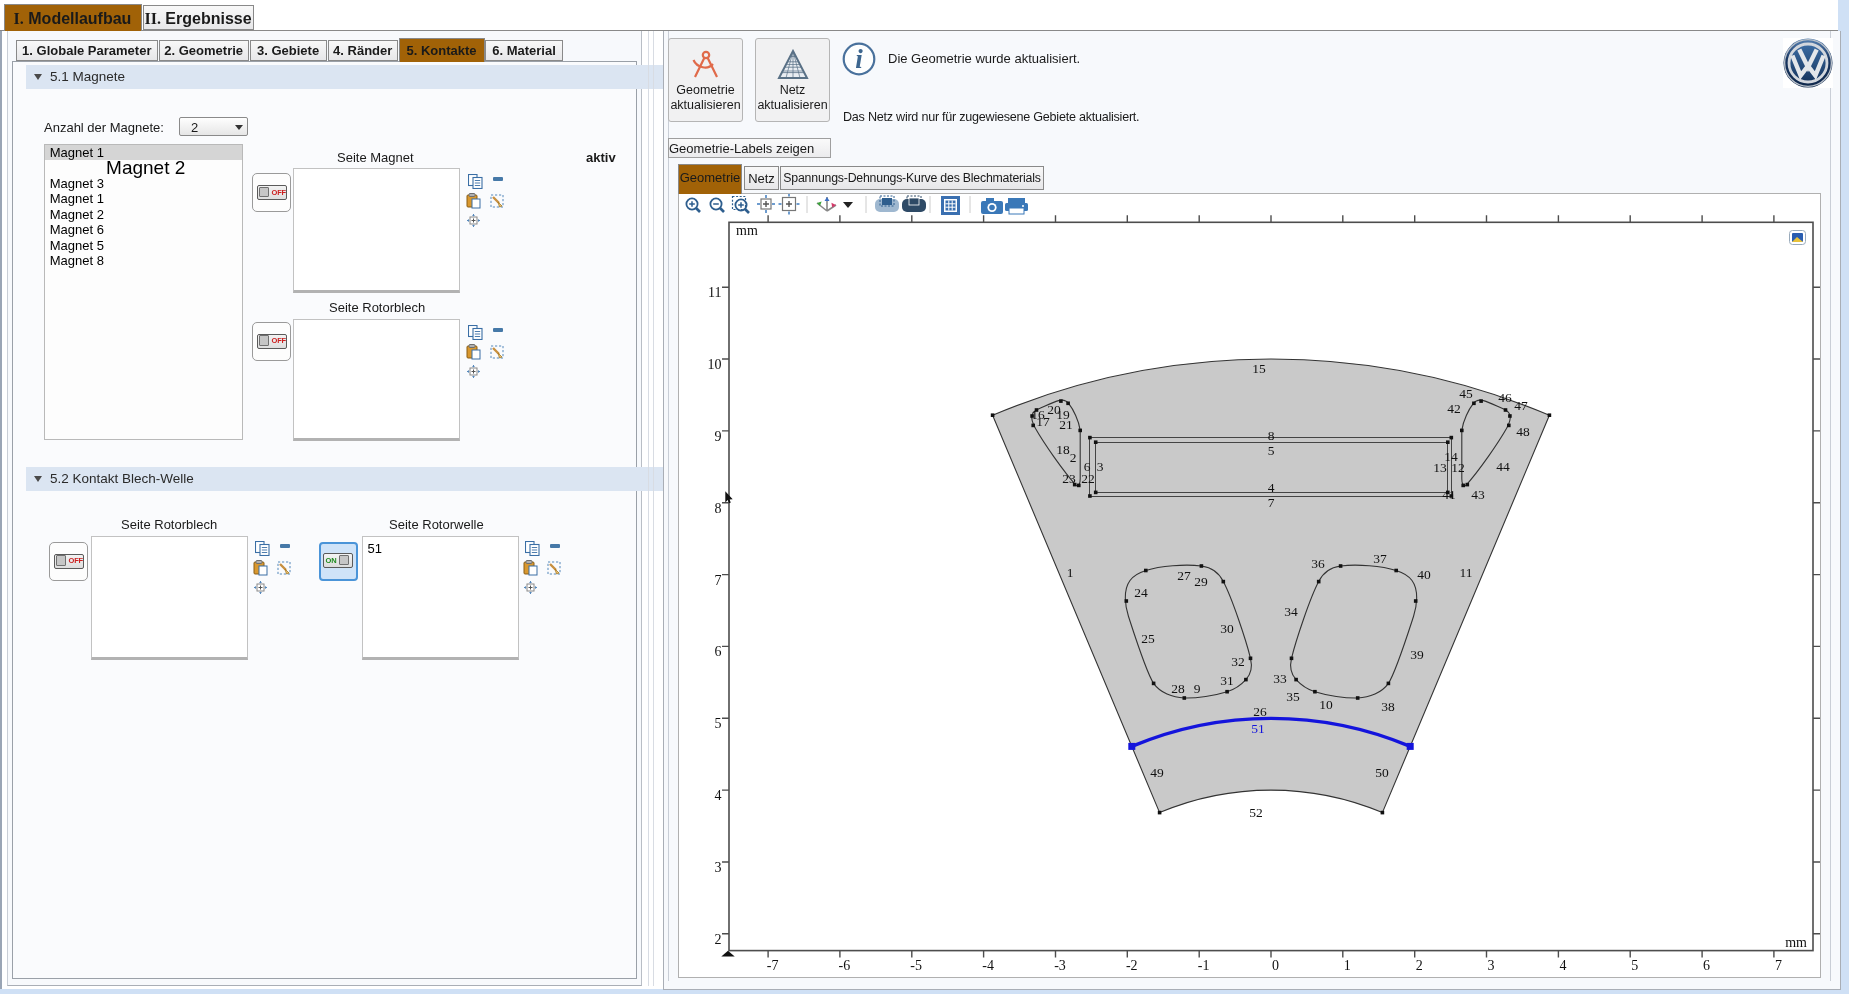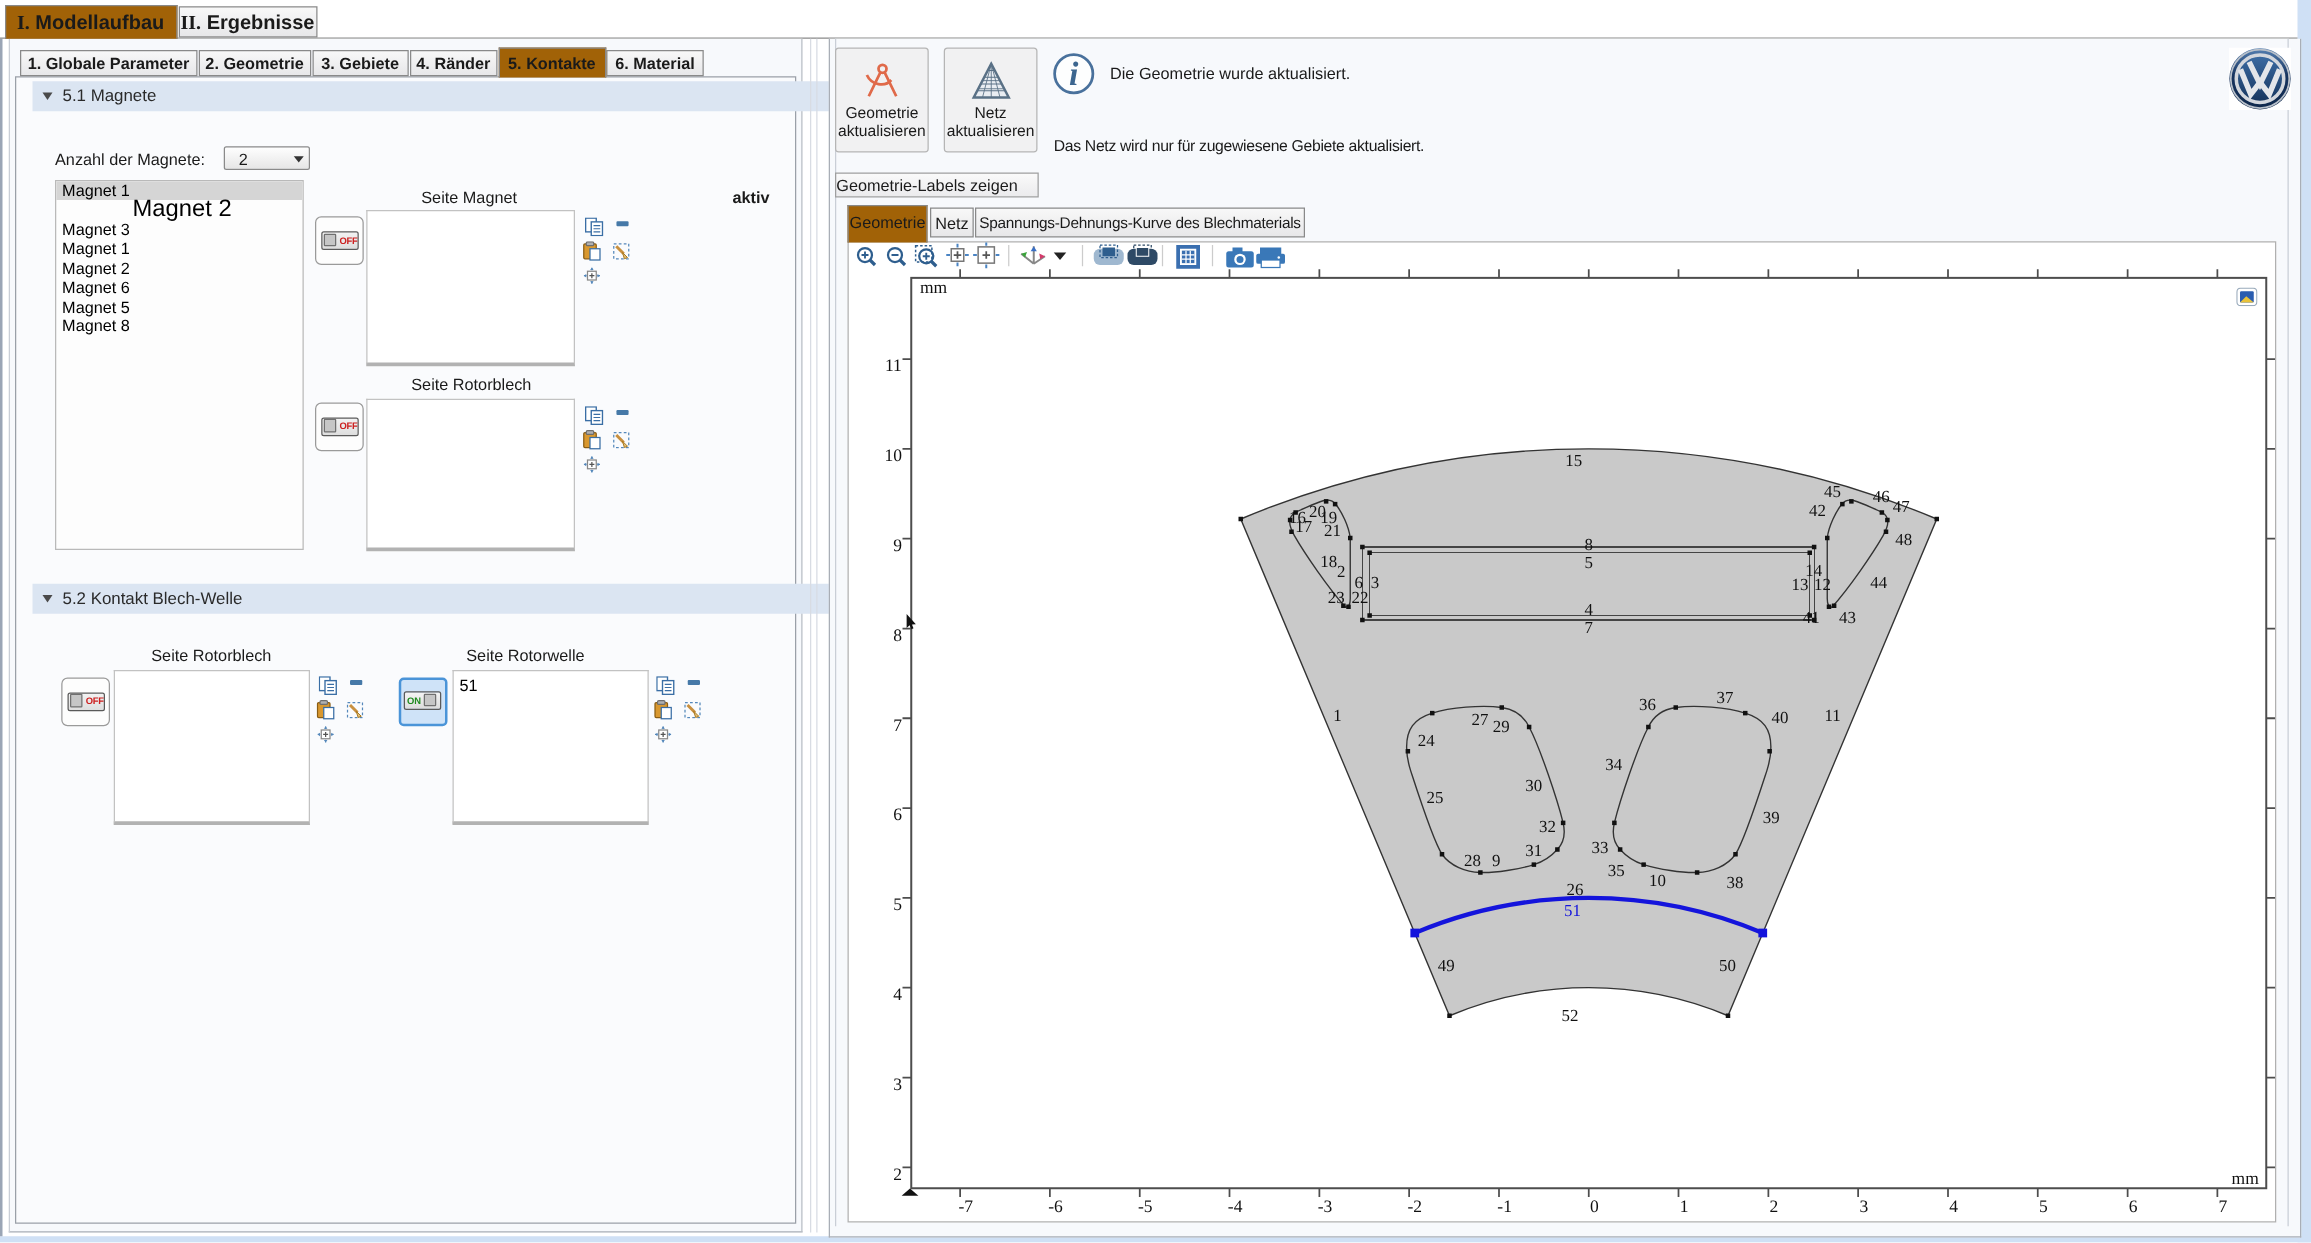--- a/index.html
+++ b/index.html
@@ -97,21 +97,21 @@
     <path d="M8 8 L12 12 L9.5 13 Z" fill="#e4c27a" stroke="#a87820" stroke-width="0.8"></path>
   </svg>
 <svg width="13" height="13" viewBox="0 0 13 13" style="position:absolute;left:467px;top:365px;">
     <rect x="3" y="3" width="7" height="7" fill="#fff" stroke="#888"></rect>
     <path d="M6.5 4.5v4M4.5 6.5h4" stroke="#555"></path>
     <path d="M6.5 0v2.2M6.5 10.8v13M0 6.5h2.2M10.8 6.5H13" stroke="#5588bb"></path>
     <path d="M6.5 0l-1.4 2h2.8zM6.5 13l-1.4-2h2.8zM0 6.5l2-1.4v2.8zM13 6.5l-2-1.4v2.8z" fill="#5588bb"></path>
   </svg>
 <div class="sechead" style="top:467px;"><span class="tri"></span>5.2 Kontakt Blech-Welle</div>
 <div class="lbl" style="left:121px;top:517px;">Seite Rotorblech</div>
-<div class="lbl" style="left:373px;top:517px;">Seite Rotorwelle</div>
+<div class="lbl" style="left:389px;top:517px;">Seite Rotorwelle</div>
 <div style="position:absolute;left:49px;top:541.5px;width:37px;height:37px;background:#fdfdfd;border:1.5px solid #9a9a9a;border-radius:5px;"></div>
 <div style="position:absolute;left:54px;top:553.5px;width:28px;height:13px;background:linear-gradient(#f2f2f2,#dedede);border:1.5px solid #5a5a5a;border-radius:2px;"></div>
 <div style="position:absolute;left:55.8px;top:555.1px;width:8.5px;height:8.5px;background:#c6c6c6;border:1.5px solid #707070;border-radius:1px;"></div>
 <div style="position:absolute;left:68.5px;top:555.3px;font:bold 7.5px/12px 'Liberation Sans',sans-serif;color:#cc2020;letter-spacing:-0.2px;">OFF</div>
 <div style="position:absolute;left:91px;top:535.7px;width:155px;height:120.5px;background:#fff;border:1px solid #c2c2c2;border-bottom:3px solid #b2b2b2;"></div>
 <svg width="15" height="15" viewBox="0 0 15 15" style="position:absolute;left:254.5px;top:540.7px;">
     <rect x="0.5" y="0.5" width="8.5" height="11" fill="#fff" stroke="#3a6ea5" stroke-width="1.1"></rect>
     <rect x="5" y="3.5" width="9" height="11" fill="#fff" stroke="#3a6ea5" stroke-width="1.1"></rect>
     <path d="M6.8 6.5h5.4M6.8 9h5.4M6.8 11.5h5.4" stroke="#3a6ea5" stroke-width="0.9"></path>
   </svg>

